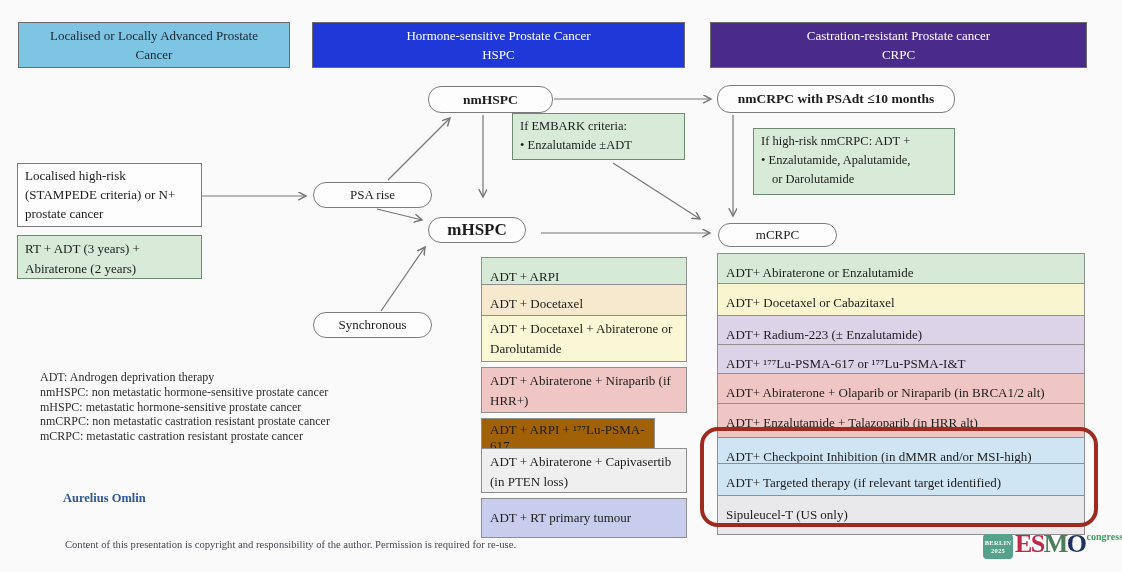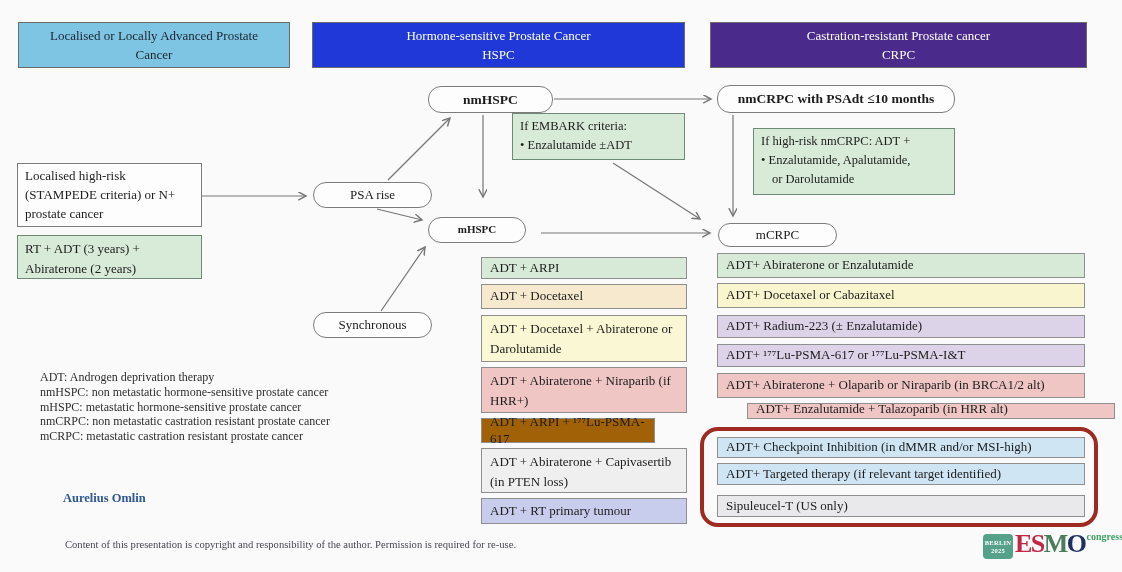--- a/index.html
+++ b/index.html
@@ -18,21 +18,21 @@
     font-size:13px;line-height:1.45;padding:3px 7px;
   }
   .fbox.center{display:flex;align-items:center;justify-content:center;text-align:center;padding:0;border-radius:13px;}
   .fbox.bold{font-weight:bold;}
   .callout{
     border:1.3px solid #6f8a74;font-size:12.5px;line-height:1.5;padding:3px 7px;
   }
   .callout .ln:nth-child(3){padding-left:11px;}
   .trow{
     border:1px solid #8f8f8f;display:flex;align-items:center;
-    font-size:13px;line-height:1.25;padding:1px 8px;
+    font-size:13px;line-height:1.25;padding:19px 8px;
   }
   .trow.tall{align-items:flex-start;padding-top:3px;line-height:1.55;}
   .legend-line{font-size:12px;line-height:14.8px;color:#2e2e2e;}
   #author{font-size:12.5px;font-weight:bold;color:#2d5795;}
   #footer{font-size:10.6px;color:#474752;}
   #highlight{
     border:4px solid #9e2a20;border-radius:18px;background:transparent;pointer-events:none;
   }
   
   #logo{display:flex;align-items:flex-start;}
@@ -91,21 +91,21 @@
   </div>
   <div class="abs fbox center" style="left:313px;top:182px;width:119px;height:26px">
     <span>PSA rise</span>
   </div>
   <div class="abs fbox center" style="left:313px;top:312px;width:119px;height:26px">
     <span>Synchronous</span>
   </div>
   <div class="abs fbox center bold" style="left:428px;top:86px;width:125px;height:27px;font-size:13.5px">
     <span>nmHSPC</span>
   </div>
-  <div class="abs fbox center bold" style="left:428px;top:217px;width:98px;height:26px;font-size:11px">
+  <div class="abs fbox center bold" style="left:428px;top:217px;width:98px;height:26px;font-size:17px">
     <span>mHSPC</span>
   </div>
   <div class="abs callout" style="left: 512px; top: 113px; width: 173px; height: 47px; background-color: rgb(216, 234, 216);">
     <div class="ln">If EMBARK criteria:</div>
     <div class="ln">• Enzalutamide ±ADT</div>
   </div>
   <div class="abs fbox center bold" style="left:717px;top:85px;width:238px;height:28px;font-size:13.5px">
     <span>nmCRPC with PSAdt ≤10 months</span>
   </div>
   <div class="abs callout" style="left: 753px; top: 128px; width: 202px; height: 67px; background-color: rgb(216, 234, 216);">
@@ -147,21 +147,21 @@
     </div>
   <div class="abs trow" style="left: 717px; top: 315px; width: 368px; height: 23px; background-color: rgb(220, 211, 233);">
       <span>ADT+ Radium-223 (± Enzalutamide)</span>
     </div>
   <div class="abs trow" style="left: 717px; top: 344px; width: 368px; height: 23px; background-color: rgb(220, 211, 233);">
       <span>ADT+ ¹⁷⁷Lu-PSMA-617 or ¹⁷⁷Lu-PSMA-I&amp;T</span>
     </div>
   <div class="abs trow" style="left: 717px; top: 373px; width: 368px; height: 25px; background-color: rgb(240, 198, 196);">
       <span>ADT+ Abiraterone + Olaparib or Niraparib (in BRCA1/2 alt)</span>
     </div>
-  <div class="abs trow" style="left: 747px; top: 403px; width: 368px; height: 16px; background-color: rgb(240, 198, 196); align-items: flex-end;">
+  <div class="abs trow" style="left: 717px; top: 403px; width: 368px; height: 16px; background-color: rgb(240, 198, 196);">
       <span>ADT+ Enzalutamide + Talazoparib (in HRR alt)</span>
     </div>
   <div class="abs trow" style="left: 717px; top: 437px; width: 368px; height: 21px; background-color: rgb(207, 229, 244);">
       <span>ADT+ Checkpoint Inhibition (in dMMR and/or MSI-high)</span>
     </div>
   <div class="abs trow" style="left: 717px; top: 463px; width: 368px; height: 22px; background-color: rgb(207, 229, 244);">
       <span>ADT+ Targeted therapy (if relevant target identified)</span>
     </div>
   <div class="abs trow" style="left: 717px; top: 495px; width: 368px; height: 22px; background-color: rgb(233, 233, 236);">
       <span>Sipuleucel-T (US only)</span>

